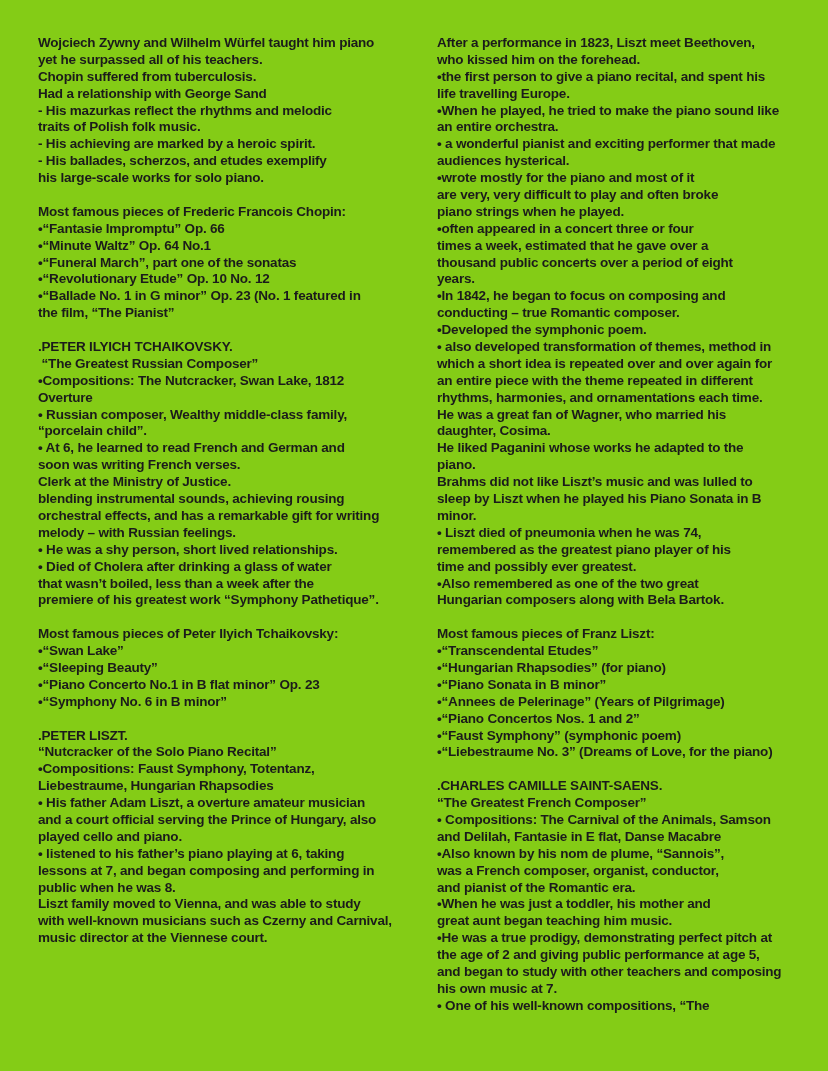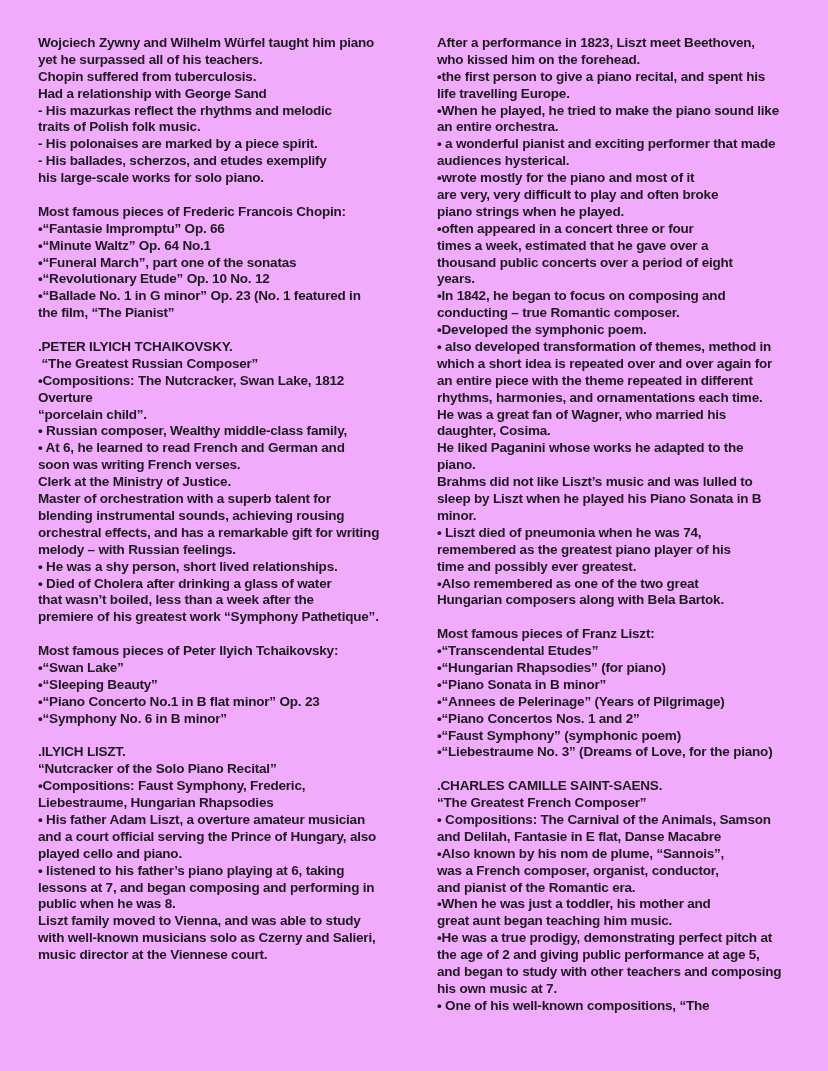--- a/index.html
+++ b/index.html
@@ -10,21 +10,21 @@
   body {
     width: 828px;
     height: 1071px;
     position: relative;
     overflow: hidden;
     font-family: "Liberation Sans", sans-serif;
   }
   .page {
     position: absolute;
     inset: 0;
-    background: #f0abfc;
+    background: #84cc16;
   }
   .col {
     position: absolute;
     top: 35px;
     width: 395px;
   }
   .col-left  { left: 38px; }
   .col-right { left: 437px; }
   .line {
     height: 16.9px;
@@ -40,68 +40,67 @@
 <body>
 
 <div class="page">
   <div class="col col-left">
       <div class="line">Wojciech Zywny and Wilhelm Würfel taught him piano</div>
       <div class="line">yet he surpassed all of his teachers.</div>
       <div class="line">Chopin suffered from tuberculosis.</div>
       <div class="line">Had a relationship with George Sand</div>
       <div class="line">- His mazurkas reflect the rhythms and melodic</div>
       <div class="line">traits of Polish folk music.</div>
-      <div class="line">- His polonaises are marked by a piece spirit.</div>
+      <div class="line">- His achieving are marked by a heroic spirit.</div>
       <div class="line">- His ballades, scherzos, and etudes exemplify</div>
       <div class="line">his large-scale works for solo piano.</div>
       <div class="line"></div>
       <div class="line">Most famous pieces of Frederic Francois Chopin:</div>
       <div class="line">•“Fantasie Impromptu” Op. 66</div>
       <div class="line">•“Minute Waltz” Op. 64 No.1</div>
       <div class="line">•“Funeral March”, part one of the sonatas</div>
       <div class="line">•“Revolutionary Etude” Op. 10 No. 12</div>
       <div class="line">•“Ballade No. 1 in G minor” Op. 23 (No. 1 featured in</div>
       <div class="line">the film, “The Pianist”</div>
       <div class="line"></div>
       <div class="line">.PETER ILYICH TCHAIKOVSKY.</div>
       <div class="line"> “The Greatest Russian Composer”</div>
       <div class="line">•Compositions: The Nutcracker, Swan Lake, 1812</div>
       <div class="line">Overture</div>
+      <div class="line">• Russian composer, Wealthy middle-class family,</div>
       <div class="line">“porcelain child”.</div>
-      <div class="line">• Russian composer, Wealthy middle-class family,</div>
       <div class="line">• At 6, he learned to read French and German and</div>
       <div class="line">soon was writing French verses.</div>
       <div class="line">Clerk at the Ministry of Justice.</div>
-      <div class="line">Master of orchestration with a superb talent for</div>
       <div class="line">blending instrumental sounds, achieving rousing</div>
       <div class="line">orchestral effects, and has a remarkable gift for writing</div>
       <div class="line">melody – with Russian feelings.</div>
       <div class="line">• He was a shy person, short lived relationships.</div>
       <div class="line">• Died of Cholera after drinking a glass of water</div>
       <div class="line">that wasn’t boiled, less than a week after the</div>
       <div class="line">premiere of his greatest work “Symphony Pathetique”.</div>
       <div class="line"></div>
       <div class="line">Most famous pieces of Peter Ilyich Tchaikovsky:</div>
       <div class="line">•“Swan Lake”</div>
       <div class="line">•“Sleeping Beauty”</div>
       <div class="line">•“Piano Concerto No.1 in B flat minor” Op. 23</div>
       <div class="line">•“Symphony No. 6 in B minor”</div>
       <div class="line"></div>
-      <div class="line">.ILYICH LISZT.</div>
+      <div class="line">.PETER LISZT.</div>
       <div class="line">“Nutcracker of the Solo Piano Recital”</div>
-      <div class="line">•Compositions: Faust Symphony, Frederic,</div>
+      <div class="line">•Compositions: Faust Symphony, Totentanz,</div>
       <div class="line">Liebestraume, Hungarian Rhapsodies</div>
       <div class="line">• His father Adam Liszt, a overture amateur musician</div>
       <div class="line">and a court official serving the Prince of Hungary, also</div>
       <div class="line">played cello and piano.</div>
       <div class="line">• listened to his father’s piano playing at 6, taking</div>
       <div class="line">lessons at 7, and began composing and performing in</div>
       <div class="line">public when he was 8.</div>
       <div class="line">Liszt family moved to Vienna, and was able to study</div>
-      <div class="line">with well-known musicians solo as Czerny and Salieri,</div>
+      <div class="line">with well-known musicians such as Czerny and Carnival,</div>
       <div class="line">music director at the Viennese court.</div>
     </div>
   <div class="col col-right">
       <div class="line">After a performance in 1823, Liszt meet Beethoven,</div>
       <div class="line">who kissed him on the forehead.</div>
       <div class="line">•the first person to give a piano recital, and spent his</div>
       <div class="line">life travelling Europe.</div>
       <div class="line">•When he played, he tried to make the piano sound like</div>
       <div class="line">an entire orchestra.</div>
       <div class="line">• a wonderful pianist and exciting performer that made</div>

